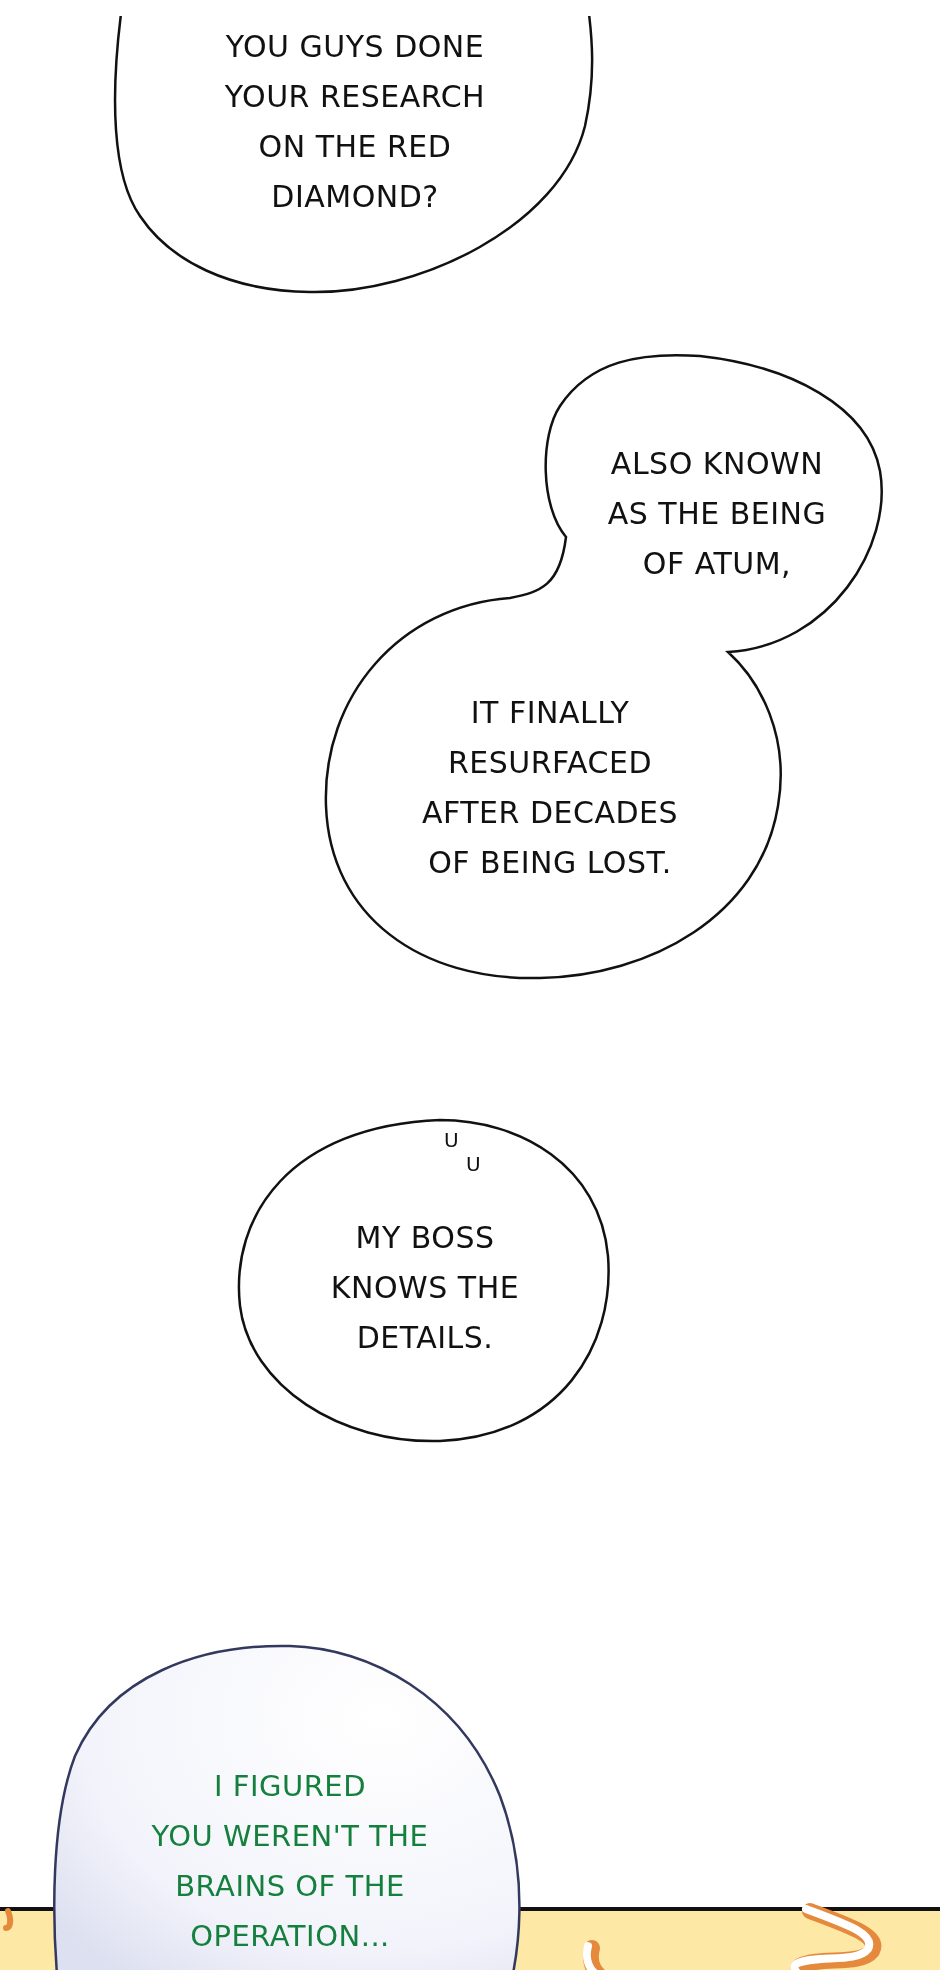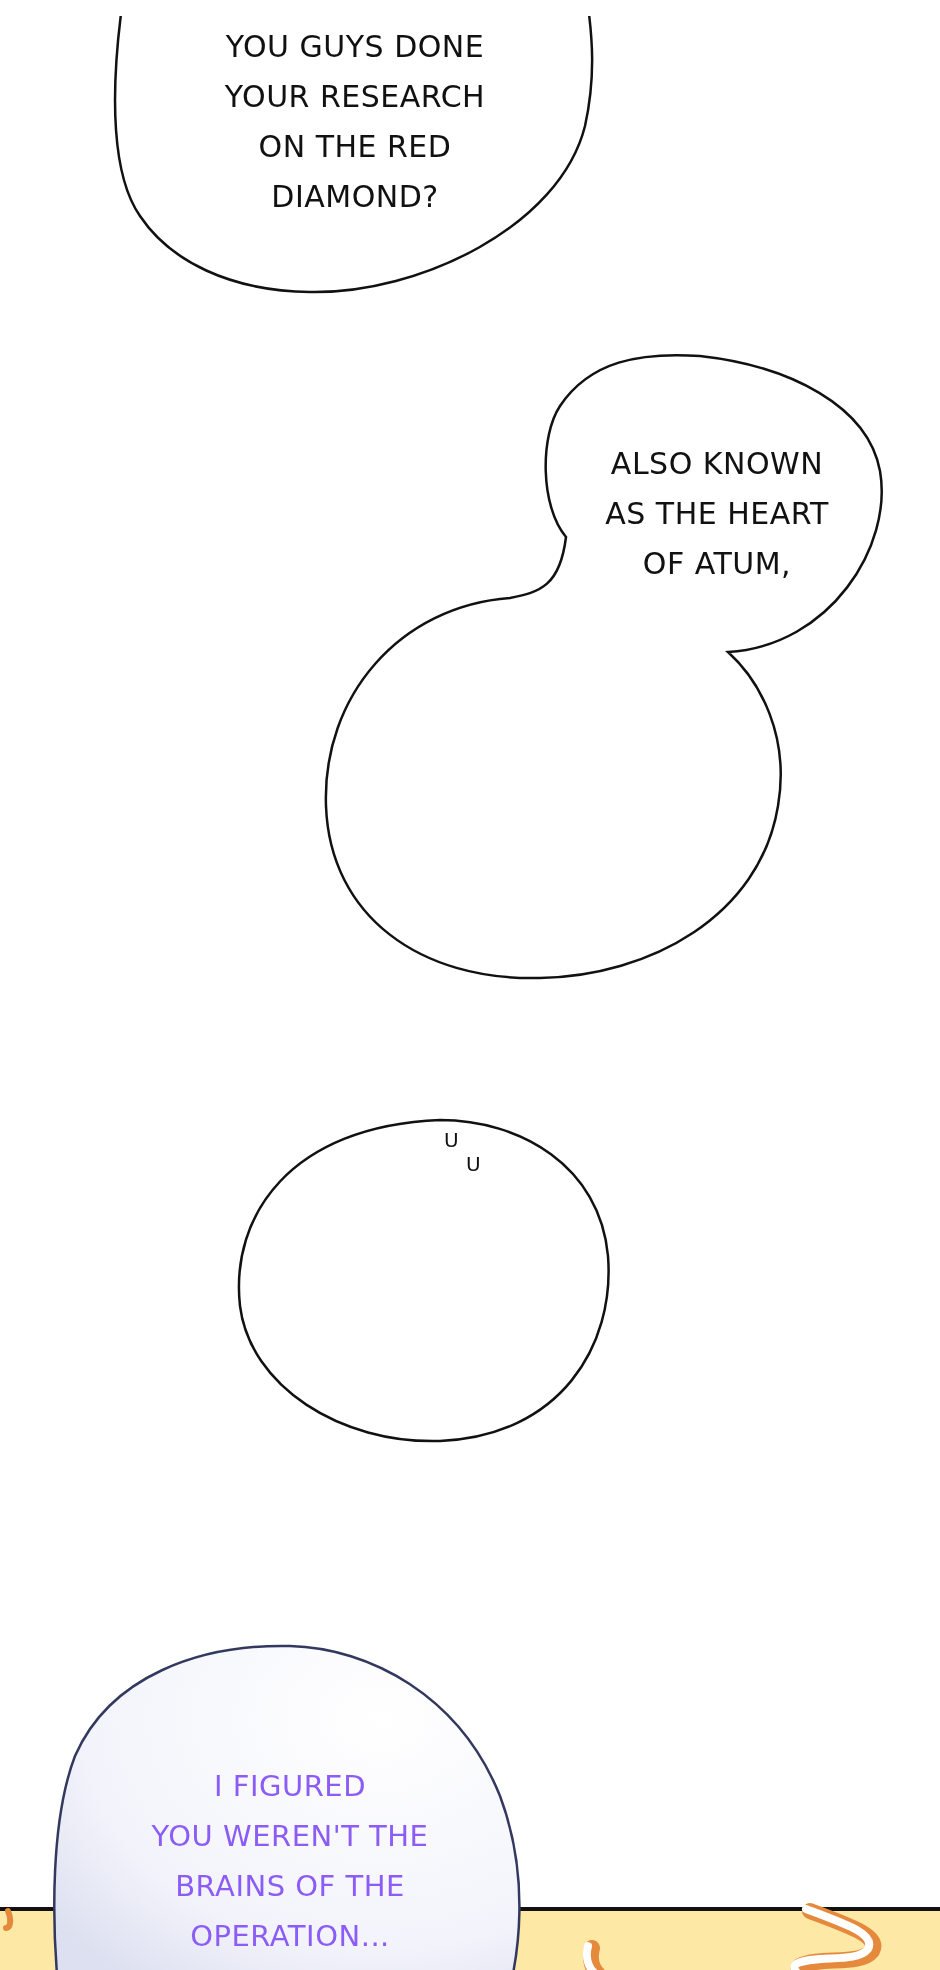--- a/index.html
+++ b/index.html
@@ -2,21 +2,21 @@
 <html><head>
 <meta charset="utf-8">
 <style>
   html, body { margin:0; padding:0; }
   body { width:940px; height:1970px; background:#ffffff; position:relative; overflow:hidden;
          font-family:"DejaVu Sans", "Liberation Sans", sans-serif; }
   .stage { position:absolute; left:0; top:16px; width:940px; height:1970px; }
   svg.art { position:absolute; left:0; top:0; }
   .txt { position:absolute; text-align:center; color:#111; font-size:30px; line-height:50px;
          letter-spacing:0.5px; white-space:pre-line; }
-  .txt.blue { color:#8b5cf6; font-size:29px; line-height:50px; }
+  .txt.blue { color:#15803d; font-size:29px; line-height:50px; }
   .sfx { position:absolute; font-size:20px; color:#111; }
 </style>
 </head>
 <body>
 
 <div class="stage">
 
   <svg class="art" width="940" height="1970" viewBox="0 0 940 1970">
 
     <path d="M122 -10 C 110 80, 112 160, 140 200 C 170 245, 230 275, 310 276 C 420 278, 560 210, 585 110 C 596 60, 592 20, 588 -10" fill="#fff" stroke="#111" stroke-width="2.5"></path>
@@ -51,25 +51,32 @@
     <path d="M60 1990 C 50 1900, 52 1800, 75 1740 C 110 1660, 200 1628, 290 1630
          C 370 1632, 460 1680, 500 1780 C 530 1860, 520 1940, 505 1990 Z" fill="url(#b4grad)" stroke="#33385e" stroke-width="2.5"></path>
   </svg>
 
   <div class="txt" style="left:150px; top:6px; width:410px;">YOU GUYS DONE
 YOUR RESEARCH
 ON THE RED
 DIAMOND?</div>
 
   <div class="txt" style="left:572px; top:423px; width:290px;">ALSO KNOWN
-AS THE HEART
+AS THE BEING
 OF ATUM,</div>
 
+  <div class="txt" style="left:380px; top:672px; width:340px;">IT FINALLY
+RESURFACED
+AFTER DECADES
+OF BEING LOST.</div>
 
   <div class="sfx" style="left:444px; top:1112px;">U</div>
   <div class="sfx" style="left:466px; top:1136px;">U</div>
 
+  <div class="txt" style="left:280px; top:1197px; width:290px;">MY BOSS
+KNOWS THE
+DETAILS.</div>
 
   <div class="txt blue" style="left:110px; top:1745px; width:360px;">I FIGURED
 YOU WEREN'T THE
 BRAINS OF THE
 OPERATION...</div>
 </div>
 
 </body></html>

